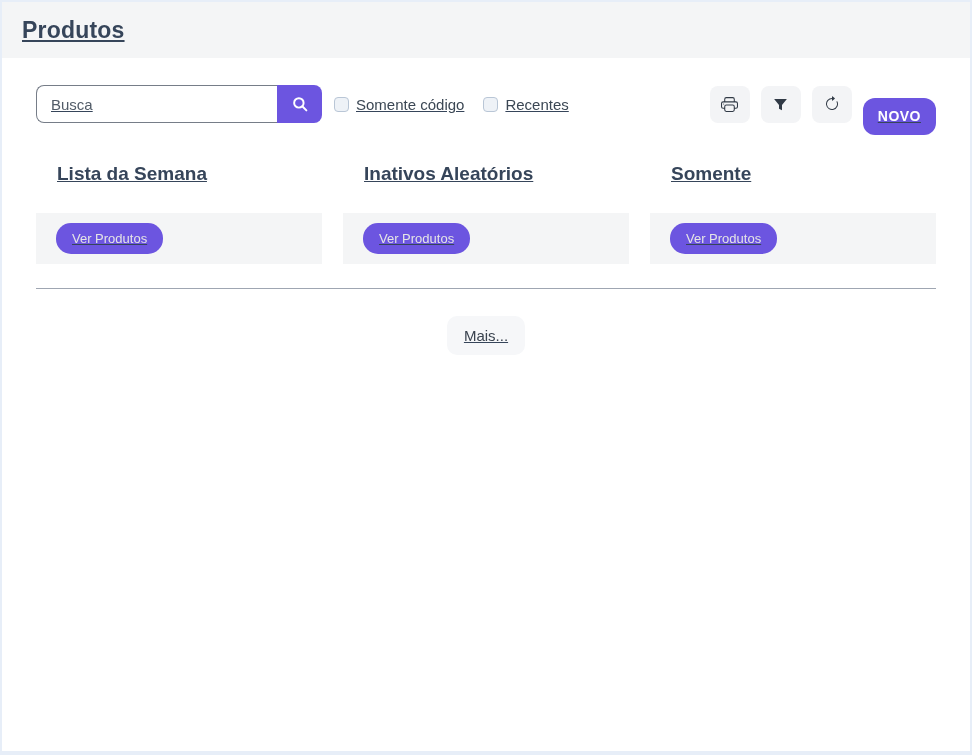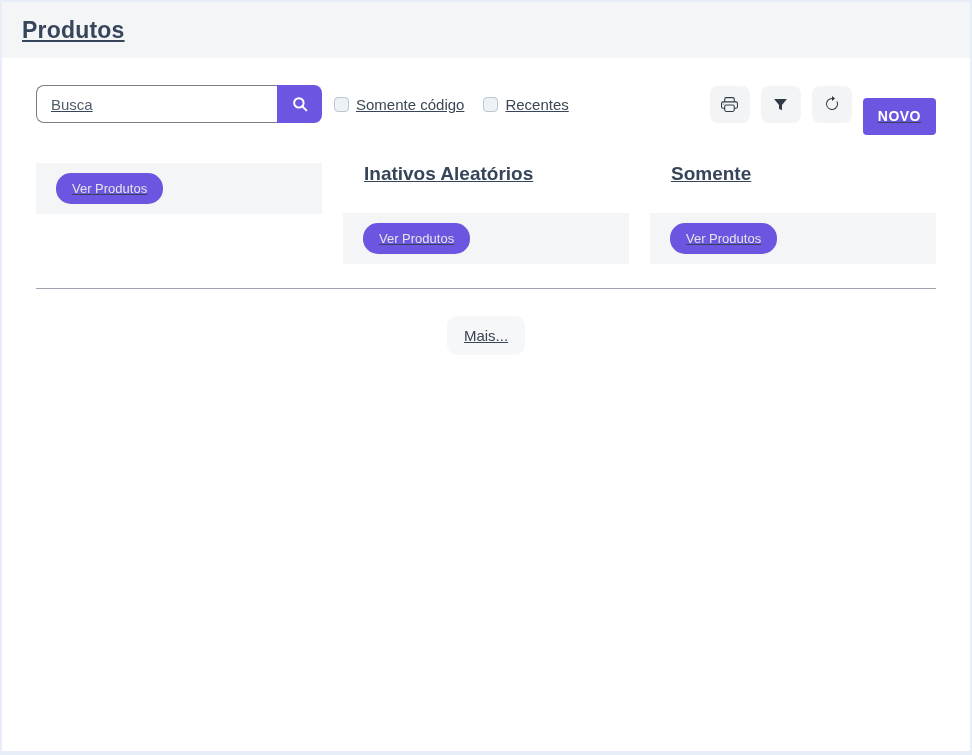--- a/index.html
+++ b/index.html
@@ -94,21 +94,21 @@
     align-items: center;
     justify-content: center;
     margin-left: 11px;
     cursor: pointer;
   }
   .novo-btn {
     height: 37px;
     min-width: 70px;
     margin-left: 11px;
     border: none;
-    border-radius: 4px;
+    border-radius: 12px;
     background: var(--accent, #6c55e0);
     color: #ffffff;
     font-size: 14px;
     font-weight: 600;
     letter-spacing: .5px;
     padding: 0 15px;
     cursor: pointer;
     font-family: inherit;
     margin-top: 24px;
   }
@@ -231,20 +231,21 @@
         </span>
       </button>
 
       <button class="novo-btn">NOVO</button>
 
     </div>
 
     <div class="sections">
 
       <div class="section-col">
+        <h2 class="section-title">Lista da Semana</h2>
         <div class="section-strip">
           <button class="ver-produtos-btn">Ver Produtos</button>
         </div>
       </div>
 
       <div class="section-col">
         <h2 class="section-title">Inativos Aleatórios</h2>
         <div class="section-strip">
           <button class="ver-produtos-btn">Ver Produtos</button>
         </div>

